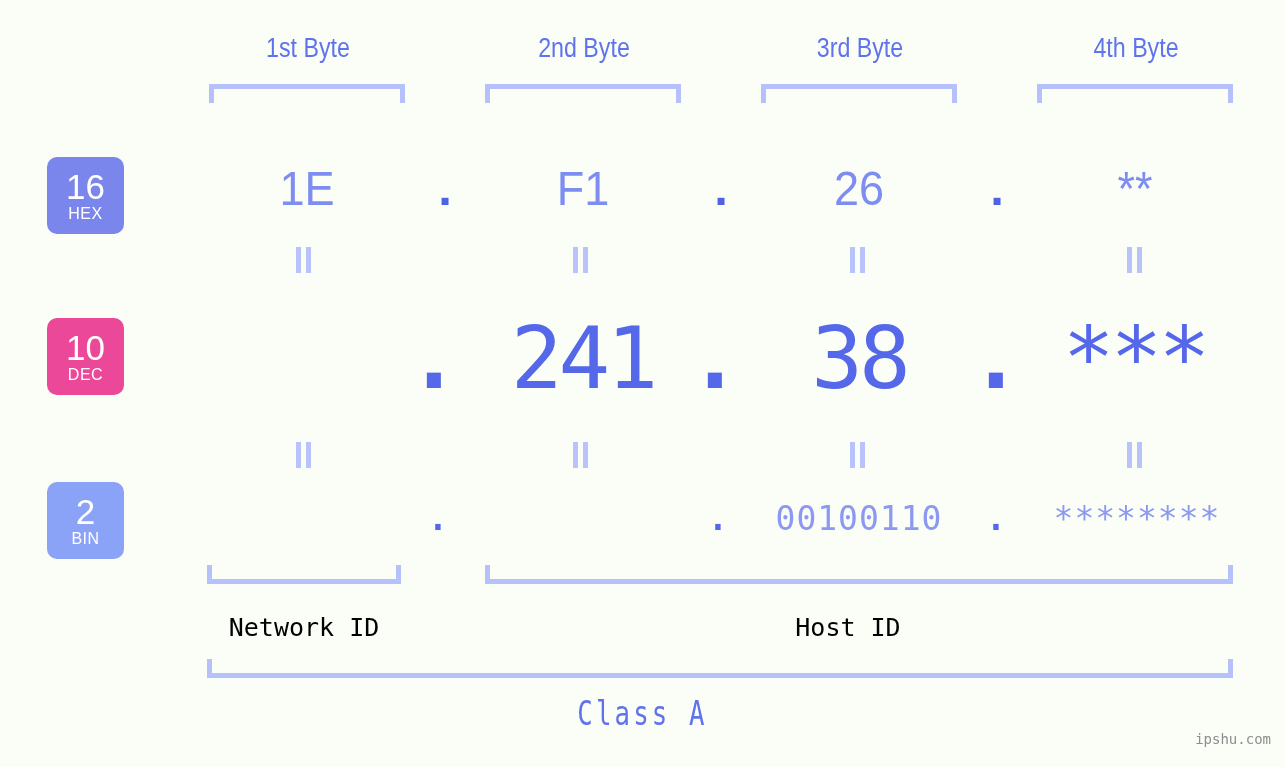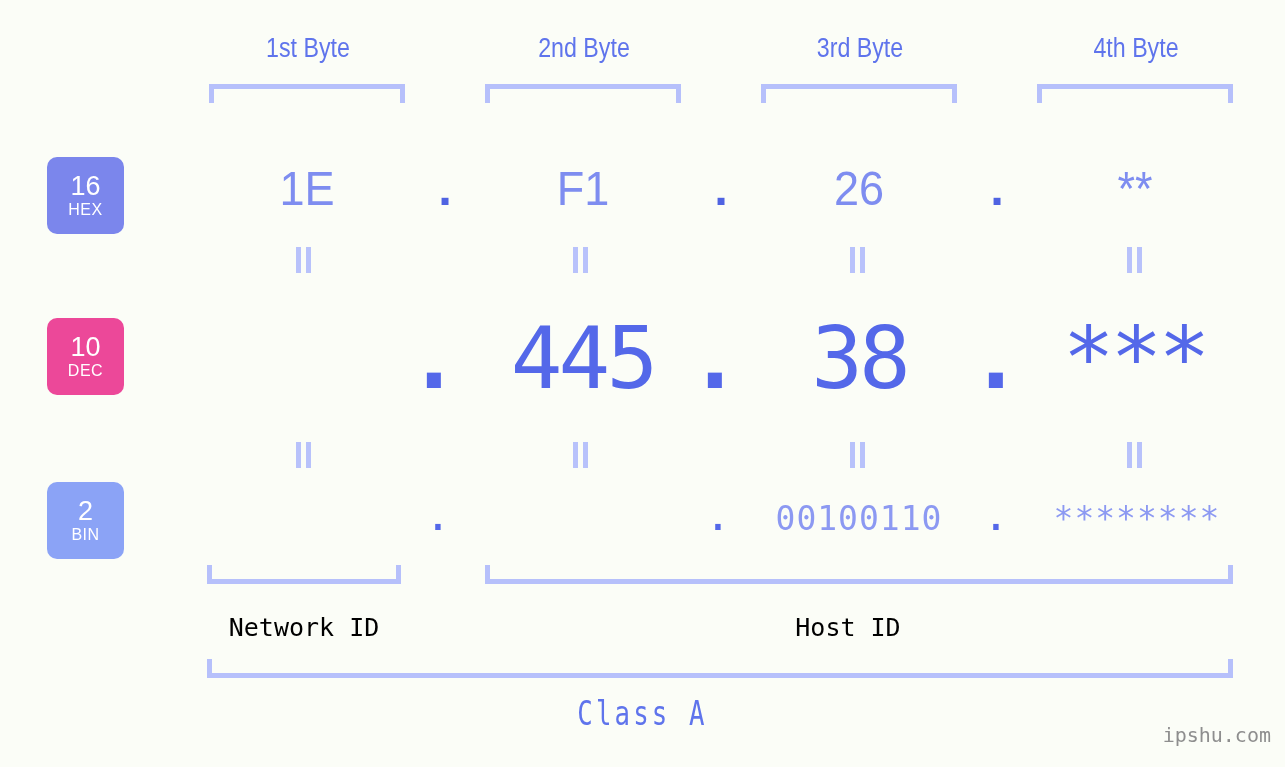--- a/index.html
+++ b/index.html
@@ -54,21 +54,21 @@
     border-radius:10px;
     color:#ffffff;
     display:flex;
     flex-direction:column;
     align-items:center;
     justify-content:center;
     line-height:1;
   }
   .badge .num{
     font-family:"Liberation Sans Narrow","Liberation Sans",sans-serif;
-    font-size:27px;
+    font-size:35px;
     font-weight:400;
     margin-bottom:2px;
     letter-spacing:0px;
   }
   .badge .base{
     font-family:"Liberation Sans Narrow","Liberation Sans",sans-serif;
     font-size:16px;
     font-weight:400;
     letter-spacing:.5px;
   }
@@ -175,21 +175,21 @@
     letter-spacing:4px;
     transform:scaleX(.78);
   }
 
   
   #watermark{
     position:absolute;
     right:14px;
     bottom:20px;
     font-family:"DejaVu Sans Mono","Liberation Mono",monospace;
-    font-size:20px;
+    font-size:14px;
     color:#8e8e8e;
     letter-spacing:0px;
   }
 </style>
 </head>
 <body>
 
 <div class="stage">
 
   <div class="byte-label" style="left:208px;">1st Byte</div>
@@ -231,21 +231,21 @@
       <i class="a"></i>
       <i class="b"></i>
     </div>
 
   <div class="badge" id="badge-dec">
     <span class="num">10</span>
     <span class="base">DEC</span>
   </div>
 
   <div class="cell dec-dot" style="left:399px;width:70px;">.</div>
-  <div class="cell dec-val" style="left:466px;width:233px;">445</div>
+  <div class="cell dec-val" style="left:466px;width:233px;">241</div>
   <div class="cell dec-dot" style="left:680px;width:70px;">.</div>
   <div class="cell dec-val" style="left:759px;width:200px;">38</div>
   <div class="cell dec-dot" style="left:961px;width:70px;">.</div>
   <div class="cell dec-val" style="left:1022px;width:225px;">***</div>
 
   <div class="eq" style="left:293px;top:442px;">
       <i class="a"></i>
       <i class="b"></i>
     </div>
   <div class="eq" style="left:570px;top:442px;">

